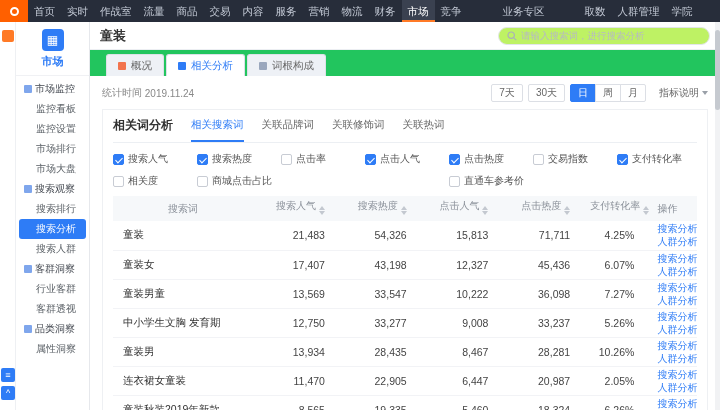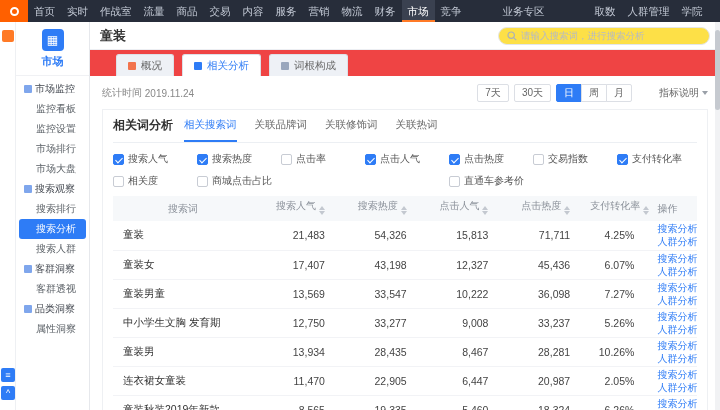--- a/index.html
+++ b/index.html
@@ -31,44 +31,44 @@
   .menu{flex:1;padding-top:3px;overflow:hidden}
   .menu-item{height:20px;line-height:20px;font-size:10px;color:#5a6066;margin:0 3px;padding-left:17px;border-radius:3px;white-space:nowrap;cursor:pointer;display:flex;align-items:center;gap:3px;overflow:hidden}
   .menu-item.section{padding-left:5px;color:#454a52}
   .menu-ico{flex:0 0 8px;width:8px;height:8px;background:#7fa6ec;border-radius:1px}
   .menu-item.active{background:#2e7cf6;color:#fff}
 
   
   .main{flex:1;display:flex;flex-direction:column;min-width:0}
   .content-header{flex:0 0 28px;background:#fff;display:flex;align-items:center;padding:0 10px;border-bottom:1px solid #eceef2}
   .keyword{font-size:13px;font-weight:bold;color:#333}
-  .searchbox{margin-left:auto;width:212px;height:18px;border:1px solid #e3e6ea;background:#fde047;border-radius:9px;display:flex;align-items:center;padding:0 8px;gap:4px}
+  .searchbox{margin-left:auto;width:212px;height:18px;border:1px solid #e3e6ea;background:#bef264;border-radius:9px;display:flex;align-items:center;padding:0 8px;gap:4px}
   .searchbox svg{flex:0 0 10px}
   .searchbox input{border:none;outline:none;background:transparent;font-size:9.5px;color:#777;width:100%;font-family:inherit}
   .searchbox input::placeholder{color:#b6bac2}
 
-  .tabs-band{flex:0 0 26px;background:#ef4444;display:flex;align-items:flex-end;padding-left:26px;gap:8px}
+  .tabs-band{flex:0 0 26px;background:#22c55e;display:flex;align-items:flex-end;padding-left:16px;gap:2px}
   .tab{height:22px;display:flex;align-items:center;gap:5px;padding:0 11px;background:#eef1f6;border:1px solid #dde1e8;border-bottom:none;border-radius:3px 3px 0 0;color:#666;font-size:10.5px;cursor:pointer;white-space:nowrap}
   .tab.active{background:#fff;color:#2e7cf6}
   .tab-ico{width:8px;height:8px;border-radius:1px}
 
   .card{flex:1;background:#fff;padding:0 12px;overflow:hidden}
   .toolbar{display:flex;align-items:center;padding:8px 0 7px;color:#888;font-size:10px}
   .toolbar-right{margin-left:auto;display:flex;align-items:center;gap:5px}
   .btn{height:18px;line-height:16px;padding:0 7px;border:1px solid #dcdfe5;border-radius:2px;background:#fff;color:#666;font-size:10px;cursor:pointer;white-space:nowrap}
   .seg{display:flex}
   .seg .btn{border-radius:0;margin-left:-1px}
   .seg .btn:first-child{border-radius:2px 0 0 2px;margin-left:0}
   .seg .btn:last-child{border-radius:0 2px 2px 0}
   .btn.active{background:#2e7cf6;border-color:#2e7cf6;color:#fff}
-  .more-link{color:#666;margin-left:22px;cursor:pointer;display:flex;align-items:center;gap:3px;white-space:nowrap}
+  .more-link{color:#666;margin-left:8px;cursor:pointer;display:flex;align-items:center;gap:3px;white-space:nowrap}
   .caret{width:0;height:0;border:3px solid transparent;border-top:4px solid #9aa0a8;margin-top:3px}
 
   .panel{border:1px solid #eef0f3;border-bottom:none;padding:0 10px}
-  .section-row{display:flex;align-items:flex-end;gap:11px;padding-top:7px;border-bottom:1px solid #eceff3}
+  .section-row{display:flex;align-items:flex-end;gap:18px;padding-top:7px;border-bottom:1px solid #eceff3}
   .section-title{font-size:12px;font-weight:bold;color:#333;padding-bottom:8px}
   .subtab{font-size:10.5px;color:#666;padding-bottom:8px;border-bottom:2px solid transparent;cursor:pointer;white-space:nowrap}
   .subtab.active{color:#2e7cf6;border-bottom-color:#2e7cf6}
 
   .metrics{padding:9px 0 3px;display:grid;grid-template-columns:repeat(7,1fr);row-gap:8px;column-gap:4px}
   .metric{display:flex;align-items:center;gap:4px;font-size:10px;color:#555;white-space:nowrap;cursor:pointer}
   .cb{width:11px;height:11px;border:1px solid #c8ccd4;border-radius:2px;background:#fff;flex:0 0 11px;position:relative}
   .cb.checked{background:#2e7cf6;border-color:#2e7cf6}
   .cb.checked::after{content:"";position:absolute;left:3px;top:1px;width:3px;height:6px;border:solid #fff;border-width:0 1.5px 1.5px 0;transform:rotate(45deg)}
 
@@ -105,21 +105,21 @@
         <div class="nav-item">商品</div>
         <div class="nav-item">交易</div>
         <div class="nav-item">内容</div>
         <div class="nav-item">服务</div>
         <div class="nav-item">营销</div>
         <div class="nav-item">物流</div>
         <div class="nav-item">财务</div>
         <div class="nav-item active">市场</div>
         <div class="nav-item">竞争</div>
         <div class="nav-item" style="margin-left: 29px;">业务专区</div>
-        <div class="nav-item" style="margin-left: 38px;">取数</div>
+        <div class="nav-item" style="margin-left: 28px;">取数</div>
         <div class="nav-item">人群管理</div>
         <div class="nav-item">学院</div>
       </div>
   </div>
 
   <div class="body-row">
 
     <div class="rail">
       <div class="rail-badge"></div>
       <div class="float-btn b1">≡</div>
@@ -157,20 +157,23 @@
           </div>
           <div class="menu-item active">
             <span class="lbl">搜索分析</span>
           </div>
           <div class="menu-item">
             <span class="lbl">搜索人群</span>
           </div>
           <div class="menu-item section">
             <span class="menu-ico"></span>
             <span class="lbl">客群洞察</span>
+          </div>
+          <div class="menu-item">
+            <span class="lbl">行业客群</span>
           </div>
           <div class="menu-item">
             <span class="lbl">客群透视</span>
           </div>
           <div class="menu-item section">
             <span class="menu-ico"></span>
             <span class="lbl">品类洞察</span>
           </div>
           <div class="menu-item">
             <span class="lbl">属性洞察</span>

